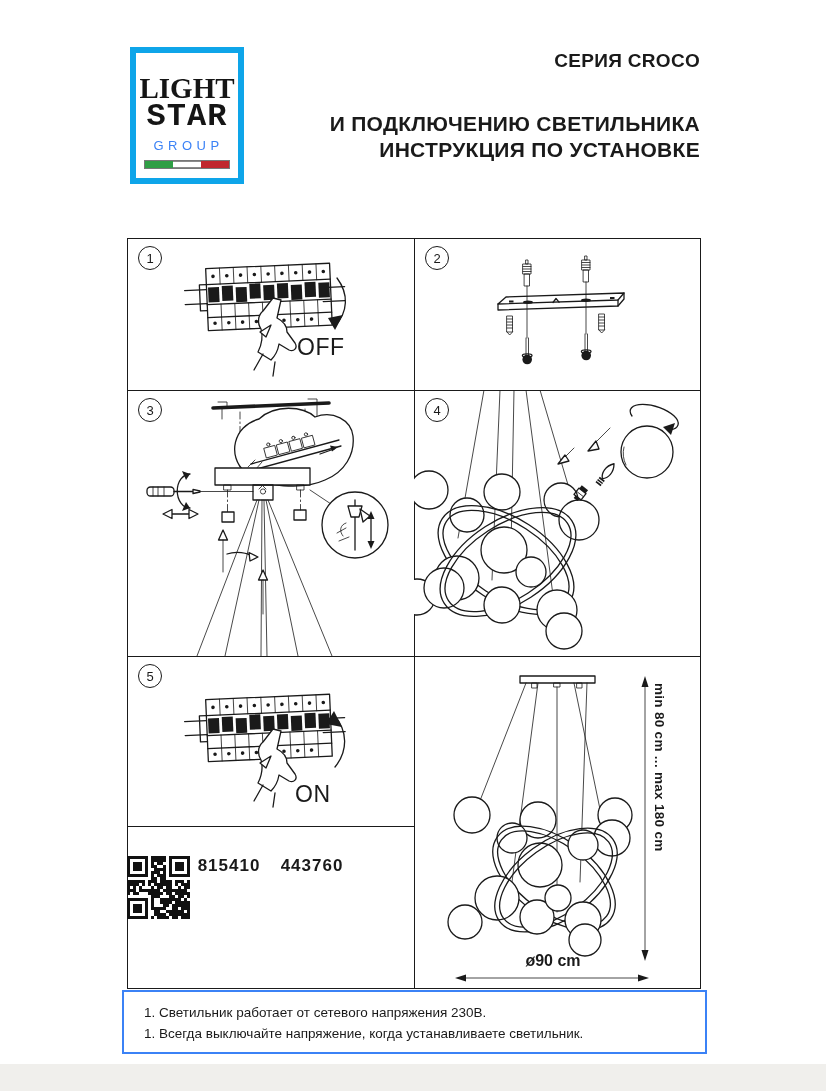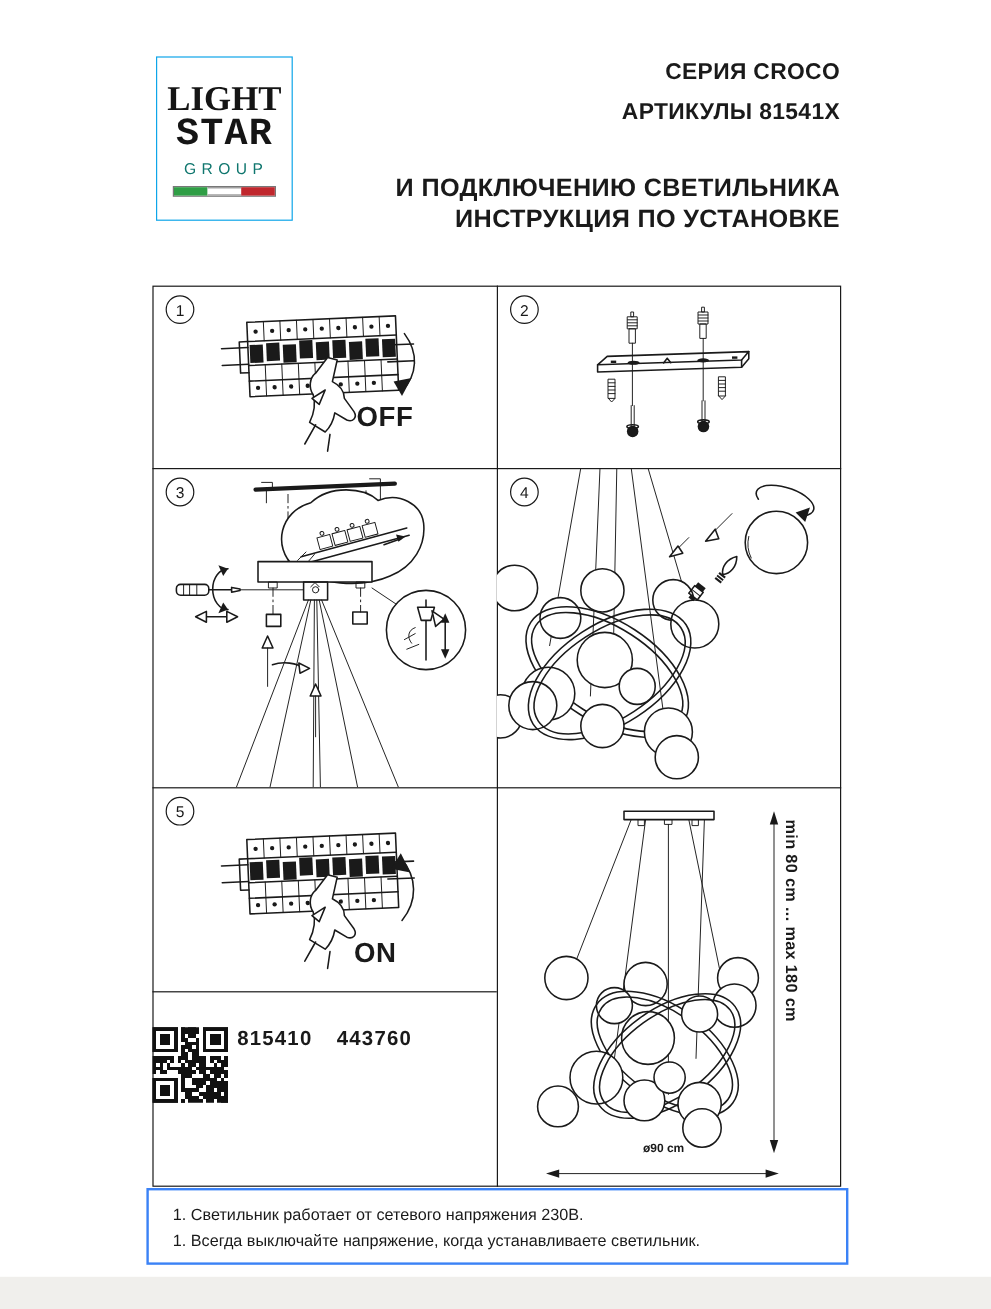--- a/index.html
+++ b/index.html
@@ -2,25 +2,25 @@
 <html><head>
 <meta charset="utf-8">
 <style>
   html,body{margin:0;padding:0;background:#fff;}
   .page{position:relative;width:826px;height:1091px;background:#ffffff;overflow:hidden;
         font-family:"Liberation Sans",sans-serif;color:#1a1a1a;}
   .page-shade{position:absolute;left:0;top:1064px;width:826px;height:27px;background:#f0efec;}
 
   
   .logo-box{position:absolute;left:130px;top:47px;width:114px;height:137px;
-            border:1px solid #0ea5e9;box-sizing:border-box;text-align:center;}
+            border:6px solid #0ea5e9;box-sizing:border-box;text-align:center;}
   .logo-l1,.logo-l2{font-family:"Liberation Serif",serif;font-weight:700;color:#151515;line-height:0.92;}
   .logo-l1{font-size:29px;margin-top:22px;letter-spacing:0px;}
   .logo-l2{font-size:32px;letter-spacing:1px;font-family:Liberation Mono, monospace;}
-  .logo-l3{font-size:13px;letter-spacing:4.5px;color:#0f766e;margin-top:7px;margin-left:3px;}
+  .logo-l3{font-size:13px;letter-spacing:4.5px;color:#3b82f6;margin-top:7px;margin-left:3px;}
   .logo-flag{width:86px;height:9px;margin:7px auto 0;display:flex;border:1px solid #777;box-sizing:border-box;}
   .logo-flag span{flex:1;}
   .flag-mid{border-top:1px solid #8a8a8a;border-bottom:1px solid #8a8a8a;box-sizing:border-box;}
 
   .header-text{position:absolute;right:126px;top:50px;text-align:right;}
   .hdr-series{font-size:19px;font-weight:700;letter-spacing:.3px;}
   .hdr-articles{font-size:19px;font-weight:700;letter-spacing:.3px;margin-top:11px;}
   .hdr-title{font-size:21px;font-weight:700;letter-spacing:.3px;line-height:1.22;margin-top:39px;}
 
   
@@ -39,35 +39,35 @@
   .badge{position:absolute;left:11px;top:8px;width:24px;height:24px;border:1.4px solid #1a1a1a;
          border-radius:50%;display:flex;align-items:center;justify-content:center;
          font-size:13px;font-weight:400;box-sizing:border-box;background:#fff;z-index:3;}
 
   .panel svg{position:absolute;left:0;top:0;}
   .art{stroke:#1a1a1a;fill:none;stroke-width:1.3;stroke-linecap:round;stroke-linejoin:round;}
   .thin{stroke-width:.8;}
   .fk{fill:#1a1a1a;stroke:none;}
   .wf{fill:#ffffff;}
 
-  .switch-label{position:absolute;font-size:23px;font-weight:700;letter-spacing:.5px;}
+  .switch-label{position:absolute;font-size:23px;font-weight:400;letter-spacing:.5px;}
   .off-label{left:170px;top:96px;}
   .on-label{left:168px;top:125px;}
 
   
   .qr-wrap{position:absolute;left:0;top:30px;width:287px;display:flex;justify-content:center;gap:20px;}
   .qr-col{text-align:center;}
   .qr-article{font-size:17px;font-weight:700;letter-spacing:1px;margin-bottom:9px;}
   .qr-img{width:63px;height:63px;margin:0 auto;}
 
   
   .vdim-label{position:absolute;left:238px;top:27px;height:268px;display:flex;align-items:center;
               writing-mode:vertical-rl;font-size:13.5px;font-weight:700;letter-spacing:.3px;}
   .hdim-label{position:absolute;left:48px;width:182px;top:296px;text-align:center;
-              font-size:10px;font-weight:700;}
+              font-size:16px;font-weight:700;}
 
   
   .footer-box{position:absolute;left:122px;top:990px;width:585px;height:64px;
               border:2px solid #3b82f6;box-sizing:border-box;padding:11px 16px 0 20px;}
   .footer-box div{font-size:13.5px;line-height:1.55;}
 </style>
 </head>
 <body>
 
 <div class="page">
@@ -79,21 +79,20 @@
     <div class="logo-l3">GROUP</div>
     <div class="logo-flag">
       <span style="background: rgb(47, 158, 69);"></span>
       <span class="flag-mid" style="background: rgb(255, 255, 255);"></span>
       <span style="background: rgb(192, 39, 45);"></span>
     </div>
   </div>
 
   <div class="header-text">
     <div class="hdr-series">СЕРИЯ CROCO</div>
-    <div class="hdr-articles">АРТИКУЛЫ 81541X</div>
     <div class="hdr-title">
       <div>И ПОДКЛЮЧЕНИЮ СВЕТИЛЬНИКА</div>
       <div>ИНСТРУКЦИЯ ПО УСТАНОВКЕ</div>
     </div>
   </div>
 
   <div class="grid-frame"></div>
   <div class="gline" style="left:413.5px;top:238px;width:1.5px;height:751px;"></div>
   <div class="gline" style="left:127px;top:389.5px;width:574px;height:1.5px;"></div>
   <div class="gline" style="left:127px;top:655.5px;width:574px;height:1.5px;"></div>

